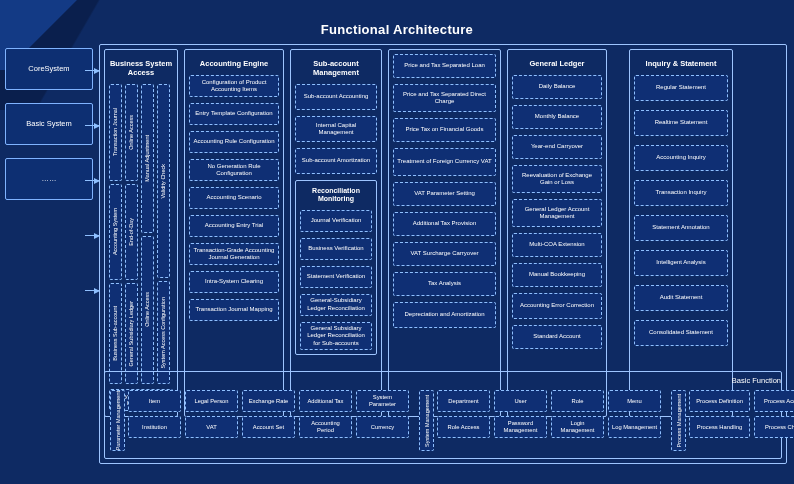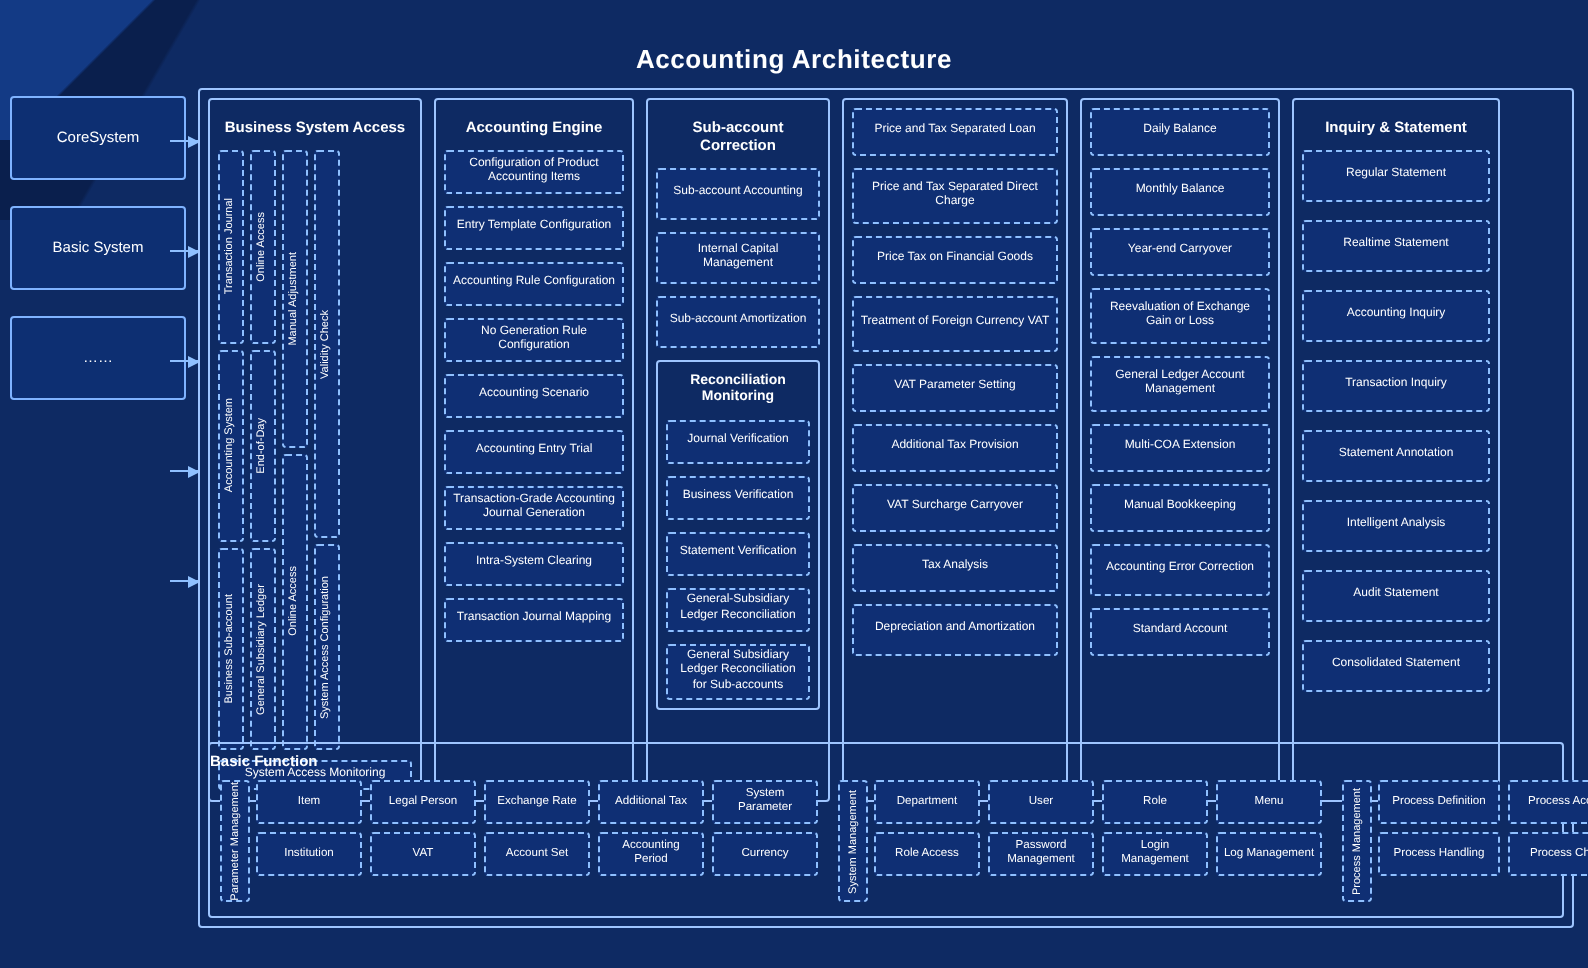--- a/index.html
+++ b/index.html
@@ -61,40 +61,40 @@
     font-size:6px;line-height:1.25;text-align:center;
     display:flex;align-items:center;justify-content:center;
     padding:2px 2px;margin:0 0 6px 0;box-sizing:border-box;min-height:22px;
   }
   .sub-panel{
     border:1px solid #9ec5ff;border-radius:2px;padding:3px 4px 2px 4px;margin-top:4px;
   }
   .sub-head{text-align:center;font-size:7px;font-weight:bold;padding:3px 0 6px 0;line-height:1.2;}
 
   
-  .bsa{width:107px;}
+  .bsa{width:74px;}
   .bsa-inner{display:flex;gap:3px;height:300px;}
   .vrail{
     border:1px dashed #8fc0ff;border-radius:2px;background:#0f2f74;
     display:flex;align-items:center;justify-content:center;
     font-size:5.5px;line-height:1.15;text-align:center;box-sizing:border-box;
   }
   .vtext{writing-mode:vertical-rl;transform:rotate(180deg);white-space:nowrap;}
   .vtext2{writing-mode:vertical-rl;transform:rotate(180deg);}
   .bsa-bottom{
     border:1px dashed #8fc0ff;border-radius:2px;background:#0f2f74;
     font-size:6px;text-align:center;padding:3px 2px;margin-top:5px;line-height:1.2;
   }
 
   
   .basic{
     position:absolute;left:104px;top:371px;width:678px;height:88px;
     border:1px solid #9ec5ff;box-sizing:border-box;border-radius:2px;
   }
-  .basic-head{text-align:left;font-size:7.5px;font-weight:bold;padding:4px 0 5px 0;}
+  .basic-head{text-align:right;font-size:7.5px;font-weight:normal;padding:4px 0 5px 0;}
   .basic-body{display:flex;gap:4px;padding:0 5px;}
   .bf-group{display:flex;gap:3px;}
   .bf-label{
     border:1px dashed #8fc0ff;border-radius:2px;background:#0f2f74;
     width:13px;display:flex;align-items:center;justify-content:center;font-size:5.5px;
   }
   .bf-grid{display:flex;flex-direction:column;gap:4px;}
   .bf-row{display:flex;gap:4px;}
   .bf-cell{
     border:1px dashed #8fc0ff;border-radius:2px;background:#0f2f74;
@@ -102,21 +102,21 @@
     display:flex;align-items:center;justify-content:center;
     height:22px;box-sizing:border-box;padding:1px 2px;
   }
 </style>
 </head>
 <body>
 
 <div class="corner-wedge"></div>
 <div class="corner-wedge2"></div>
 
-<div class="title">Accounting Architecture</div>
+<div class="title">Functional Architecture</div>
 
 <div class="left-col">
   <div class="sys-box">
       <span>CoreSystem</span>
     </div>
   <div class="sys-box">
       <span>Basic System</span>
     </div>
   <div class="sys-box">
       <span>……</span>
@@ -184,21 +184,21 @@
     <div class="cell">Accounting Rule Configuration</div>
     <div class="cell">No Generation Rule Configuration</div>
     <div class="cell">Accounting Scenario</div>
     <div class="cell">Accounting Entry Trial</div>
     <div class="cell">Transaction-Grade Accounting Journal Generation</div>
     <div class="cell">Intra-System Clearing</div>
     <div class="cell">Transaction Journal Mapping</div>
   </div>
 
   <div class="col" style="width:92px;">
-    <div class="col-head">Sub-account Correction</div>
+    <div class="col-head">Sub-account Management</div>
     <div class="cell" style="min-height:26px">Sub-account Accounting</div>
     <div class="cell" style="min-height:26px">Internal Capital Management</div>
     <div class="cell" style="min-height:26px">Sub-account Amortization</div>
     <div class="sub-panel">
       <div class="sub-head">Reconciliation Monitoring</div>
       <div class="cell">Journal Verification</div>
       <div class="cell">Business Verification</div>
       <div class="cell">Statement Verification</div>
       <div class="cell">General-Subsidiary Ledger Reconciliation</div>
       <div class="cell" style="min-height:26px;margin-bottom:2px">General Subsidiary Ledger Reconciliation for Sub-accounts</div>
@@ -211,32 +211,33 @@
     <div class="cell" style="min-height:24px">Price Tax on Financial Goods</div>
     <div class="cell" style="min-height:28px">Treatment of Foreign Currency VAT</div>
     <div class="cell" style="min-height:24px">VAT Parameter Setting</div>
     <div class="cell" style="min-height:24px">Additional Tax Provision</div>
     <div class="cell" style="min-height:24px">VAT Surcharge Carryover</div>
     <div class="cell" style="min-height:24px">Tax Analysis</div>
     <div class="cell" style="min-height:26px">Depreciation and Amortization</div>
   </div>
 
   <div class="col" style="width:100px;">
+    <div class="col-head">General Ledger</div>
     <div class="cell" style="min-height:24px">Daily Balance</div>
     <div class="cell" style="min-height:24px">Monthly Balance</div>
     <div class="cell" style="min-height:24px">Year-end Carryover</div>
     <div class="cell" style="min-height:28px">Reevaluation of Exchange Gain or Loss</div>
     <div class="cell" style="min-height:28px">General Ledger Account Management</div>
     <div class="cell" style="min-height:24px">Multi-COA Extension</div>
     <div class="cell" style="min-height:24px">Manual Bookkeeping</div>
     <div class="cell" style="min-height:26px">Accounting Error Correction</div>
     <div class="cell" style="min-height:24px">Standard Account</div>
   </div>
 
-  <div class="col" style="width:104px;">
+  <div class="col" style="width:104px;margin-left:16px;">
     <div class="col-head">Inquiry &amp; Statement</div>
     <div class="cell" style="min-height:26px;margin-bottom:9px">Regular Statement</div>
     <div class="cell" style="min-height:26px;margin-bottom:9px">Realtime Statement</div>
     <div class="cell" style="min-height:26px;margin-bottom:9px">Accounting Inquiry</div>
     <div class="cell" style="min-height:26px;margin-bottom:9px">Transaction Inquiry</div>
     <div class="cell" style="min-height:26px;margin-bottom:9px">Statement Annotation</div>
     <div class="cell" style="min-height:26px;margin-bottom:9px">Intelligent Analysis</div>
     <div class="cell" style="min-height:26px;margin-bottom:9px">Audit Statement</div>
     <div class="cell" style="min-height:26px">Consolidated Statement</div>
   </div>

